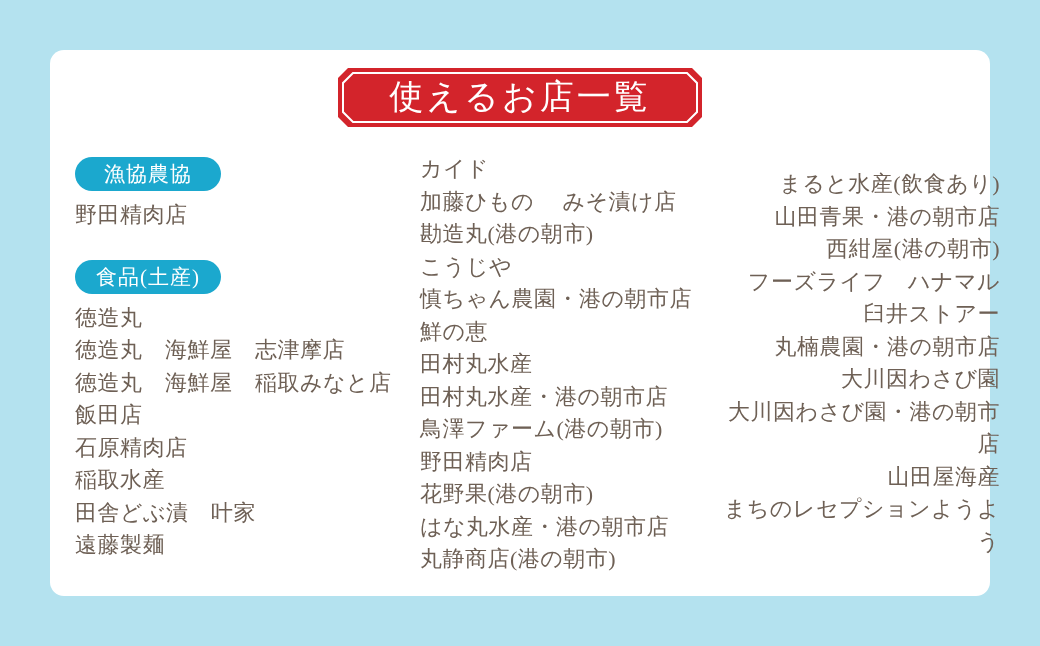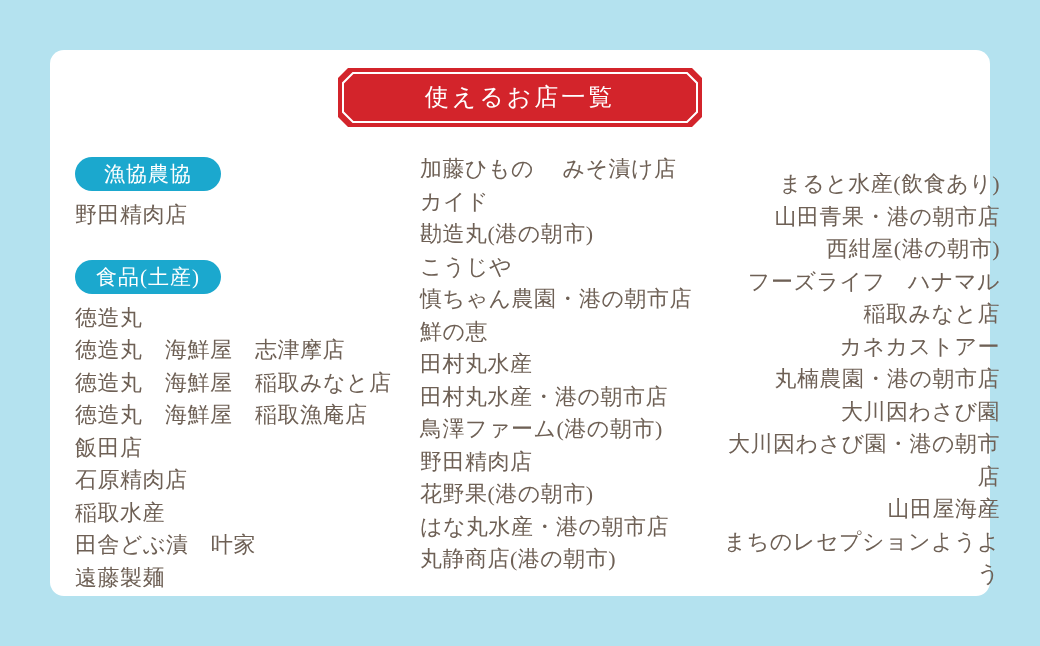--- a/index.html
+++ b/index.html
@@ -45,21 +45,21 @@
   .banner .title {
     position: absolute;
     left: 0;
     top: 0;
     width: 100%;
     height: 100%;
     display: flex;
     align-items: center;
     justify-content: center;
     color: #FFFFFF;
-    font-size: 24px;
+    font-size: 34px;
     font-weight: 500;
     letter-spacing: 3px;
     padding-bottom: 2px;
     box-sizing: border-box;
   }
   .col {
     position: absolute;
     color: #6E6055;
   }
   .col-left   { left: 25px;  top: 107px; width: 340px; }
@@ -99,51 +99,49 @@
       <div class="title">使えるお店一覧</div>
     </div>
 
     <div class="col col-left">
       <div class="pill">漁協農協</div>
       <div class="item">野田精肉店</div>
       <div class="pill pill-food">食品(土産)</div>
       <div class="item">徳造丸</div>
       <div class="item">徳造丸　海鮮屋　志津摩店</div>
       <div class="item">徳造丸　海鮮屋　稲取みなと店</div>
-      <div class="item">徳造丸　海鮮屋　稲取漁庵店</div>
       <div class="item">飯田店</div>
       <div class="item">石原精肉店</div>
       <div class="item">稲取水産</div>
       <div class="item">田舎どぶ漬　叶家</div>
       <div class="item">遠藤製麺</div>
     </div>
 
     <div class="col col-middle">
+      <div class="item">カイド</div>
       <div class="item">加藤ひもの　 みそ漬け店</div>
-      <div class="item">カイド</div>
       <div class="item">勘造丸(港の朝市)</div>
       <div class="item">こうじや</div>
       <div class="item">慎ちゃん農園・港の朝市店</div>
       <div class="item">鮮の恵</div>
       <div class="item">田村丸水産</div>
       <div class="item">田村丸水産・港の朝市店</div>
       <div class="item">鳥澤ファーム(港の朝市)</div>
       <div class="item">野田精肉店</div>
       <div class="item">花野果(港の朝市)</div>
       <div class="item">はな丸水産・港の朝市店</div>
       <div class="item">丸静商店(港の朝市)</div>
     </div>
 
     <div class="col col-right">
       <div class="item">まると水産(飲食あり)</div>
       <div class="item">山田青果・港の朝市店</div>
       <div class="item">西紺屋(港の朝市)</div>
       <div class="item">フーズライフ　ハナマル</div>
-      <div class="item">稲取みなと店</div>
-      <div class="item">カネカストアー</div>
+      <div class="item">臼井ストアー</div>
       <div class="item">丸楠農園・港の朝市店</div>
       <div class="item">大川因わさび園</div>
       <div class="item">大川因わさび園・港の朝市店</div>
       <div class="item">山田屋海産</div>
       <div class="item">まちのレセプションようよう</div>
     </div>
 
   </div>
 </div>
 

